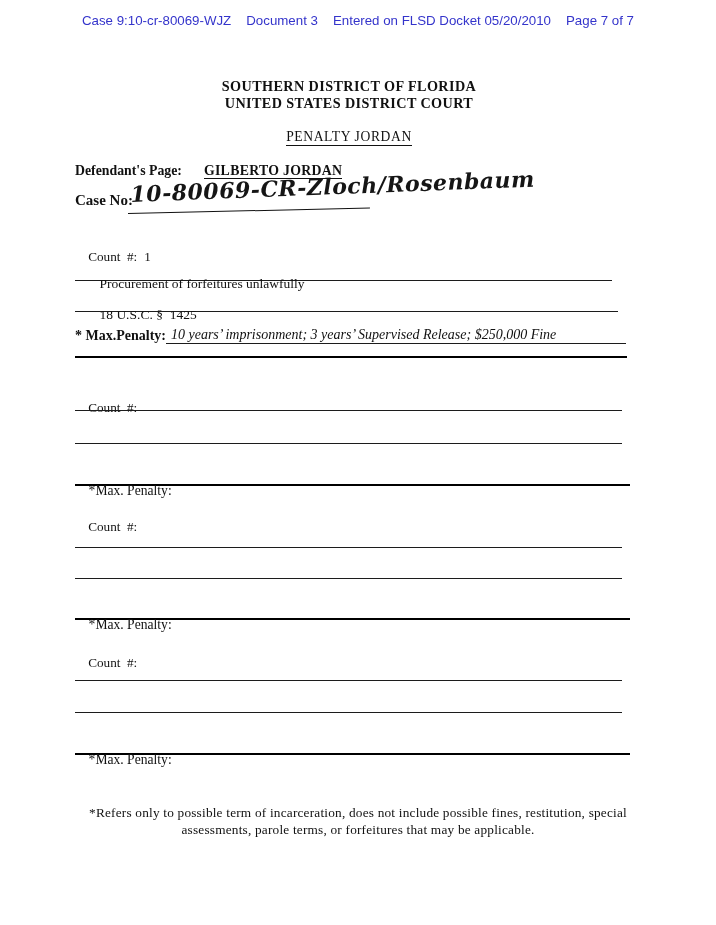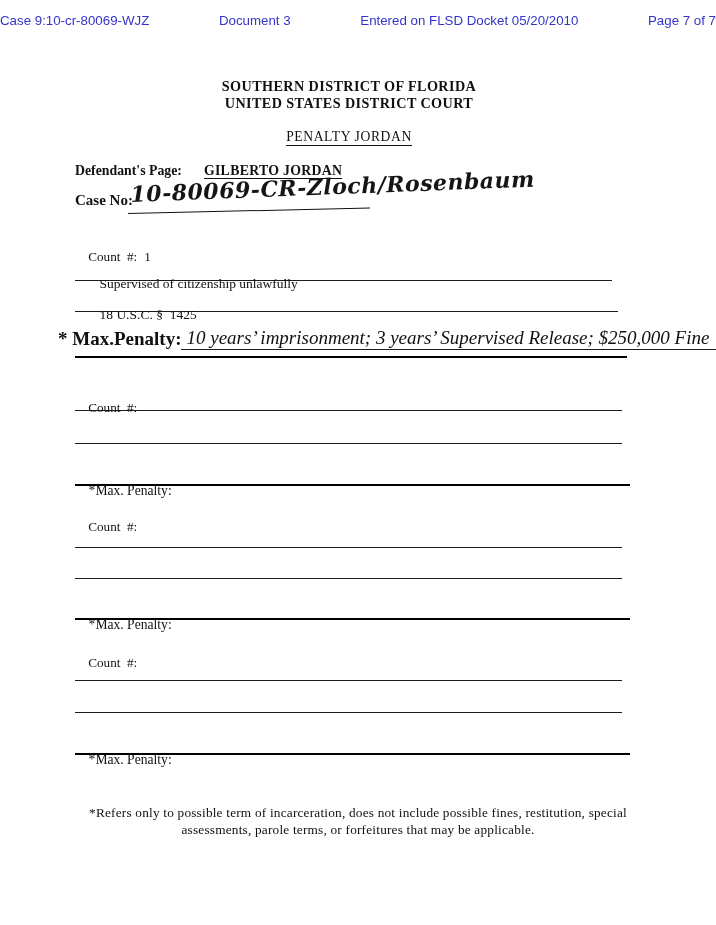--- a/index.html
+++ b/index.html
@@ -4,21 +4,21 @@
 <style>
   html,body { margin:0; padding:0; background:#e8e8e8; }
   .page {
     position:relative; width:716px; height:925px; margin:0 auto;
     background:#ffffff; overflow:hidden;
     font-family:"Liberation Serif","DejaVu Serif",serif; color:#111;
   }
   
   .docket-header {
     position:absolute; top:13px; left:0; width:716px;
-    display:flex; justify-content:space-between; gap:15px;
+    display:flex; justify-content:center; gap:15px;
     font-family:"Liberation Sans","DejaVu Sans",sans-serif;
     font-size:13.3px; color:#3434cb; white-space:pre;
   }
   
   .court-title {
     position:absolute; top:78px; left:0; width:698px; text-align:center;
     font-weight:bold; font-size:14.2px; line-height:16.5px; letter-spacing:.4px;
   }
   .form-title {
     position:absolute; top:129px; left:0; width:698px; text-align:center;
@@ -39,22 +39,22 @@
     border-top:1.8px solid #111; transform:rotate(-1.3deg); transform-origin:left top;
   }
   .count-label { position:absolute; left:75px; font-size:13.2px; white-space:pre; }
   .count-label .num { margin-left:7px; }
   .fill-line {
     position:absolute; left:75px; height:20px;
     border-bottom:1.5px solid #1c1c1c; font-size:13.5px; white-space:pre;
   }
   .fill-line .txt { display:inline-block; padding-left:11px; }
   .penalty-row {
-    position:absolute; left:58px; display:flex; align-items:flex-end;
-    font-size:19px; white-space:pre;
+    position:absolute; left:75px; display:flex; align-items:flex-end;
+    font-size:14px; white-space:pre;
   }
   .penalty-row .plabel { font-weight:bold; }
   .penalty-row .pvalue { border-bottom:1.5px solid #1c1c1c; padding-left:5px; padding-right:8px;font-style:italic; }
   .thick-rule { position:absolute; left:75px; height:0; border-top:2.6px solid #000; }
   .penalty-blank {
     position:absolute; left:75px; height:17px;
     border-bottom:2.3px solid #000; font-size:13.6px; white-space:pre;
   }
   .penalty-blank .plabel { font-weight:normal; }
   .footnote {
@@ -88,21 +88,21 @@
   </div>
 
   <div class="caseno-label">Case No:</div>
   <div class="handwriting">10-80069-CR-Zloch/Rosenbaum</div>
   <div class="caseno-line"></div>
 
   <div class="count-label" style="top:233px;">
     <span>Count  #:</span><span class="num">1</span>
   </div>
   <div class="fill-line" style="top:260px; width:537px;">
-    <span class="txt">Supervised of citizenship unlawfully</span>
+    <span class="txt">Procurement of forfeitures unlawfully</span>
   </div>
   <div class="fill-line" style="top:291px; width:543px;">
     <span class="txt">18 U.S.C. §  1425</span>
   </div>
   <div class="penalty-row" style="top:327px; width:551px;">
     <span class="plabel">* Max.Penalty:</span>
     <span class="pvalue" style="flex:1;">10 years’ imprisonment; 3 years’ Supervised Release; $250,000 Fine</span>
   </div>
   <div class="thick-rule" style="top:356px; width:552px;"></div>
 

